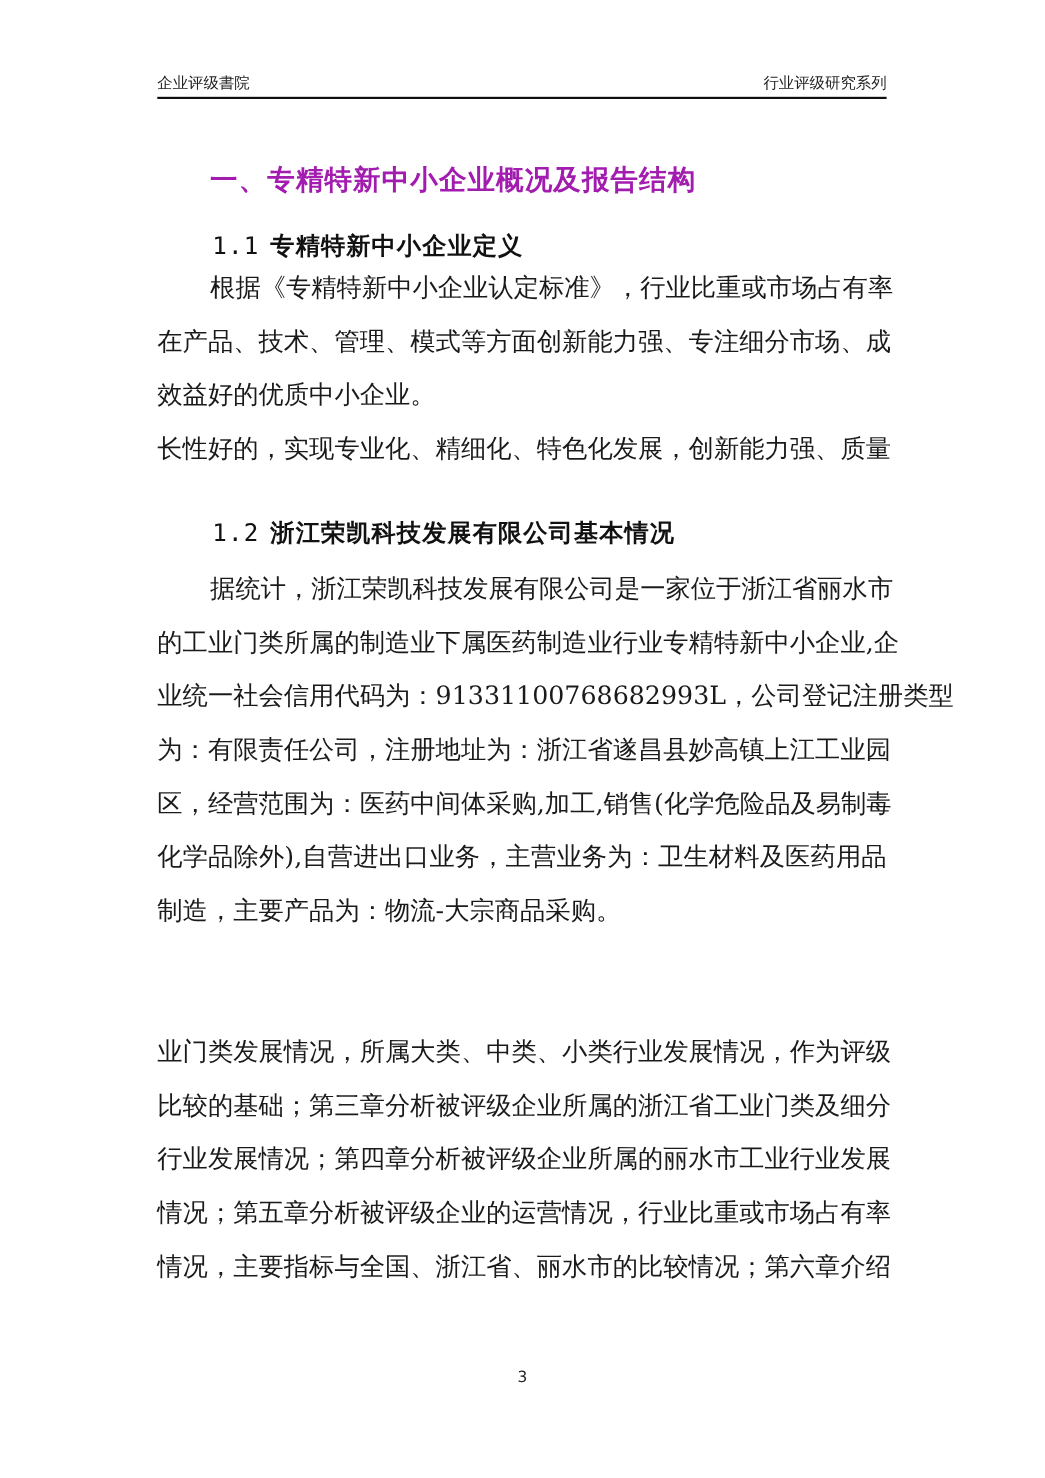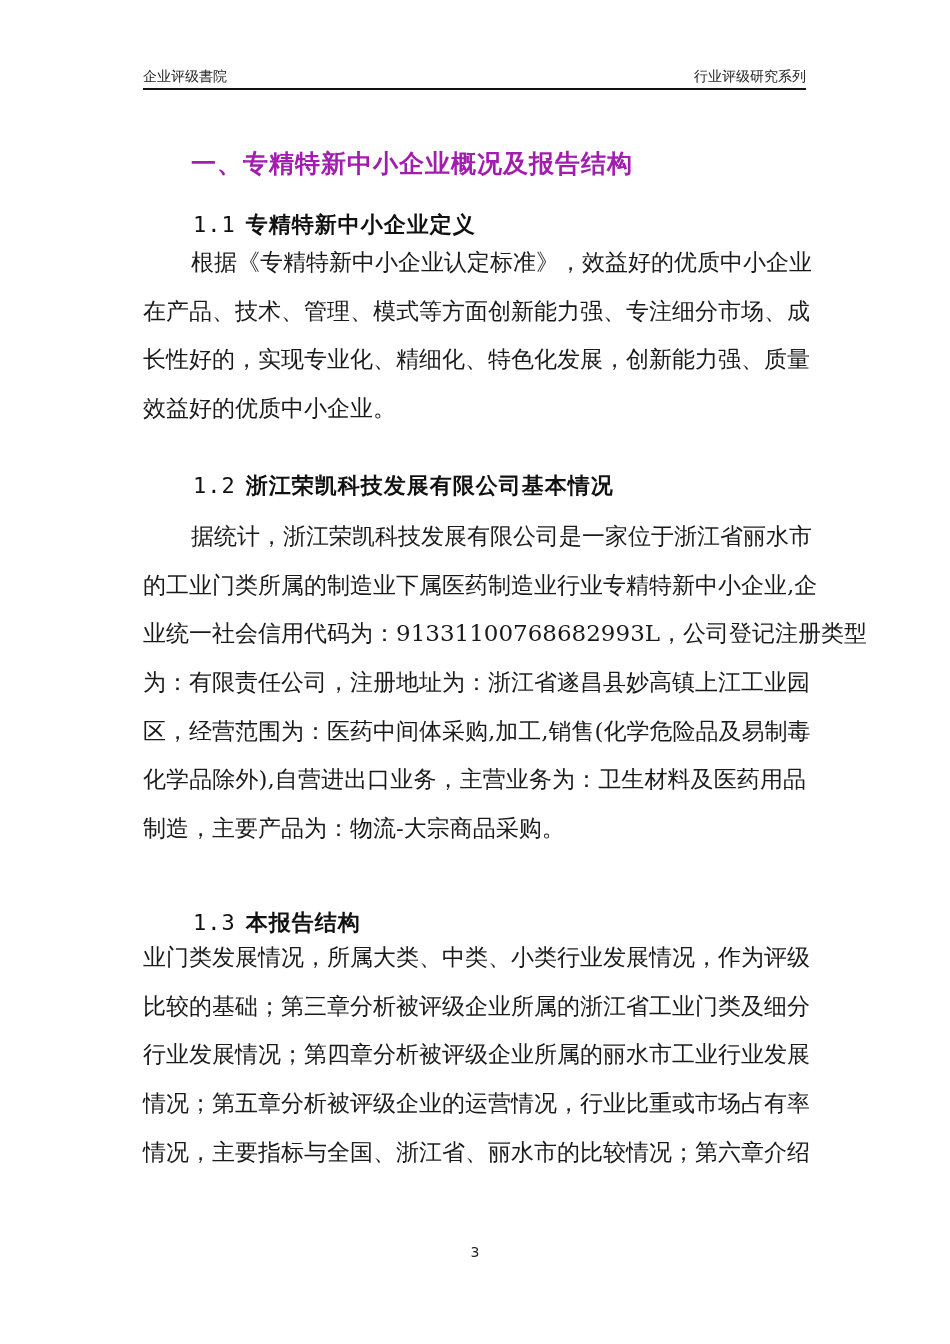--- a/index.html
+++ b/index.html
@@ -104,42 +104,39 @@
     <span class="left">企业评级書院</span>
     <span class="right">行业评级研究系列</span>
   </div>
 
   <div class="h1">一、专精特新中小企业概况及报告结构</div>
 
   <div class="h2" style="top:181px;">
     <span class="num">1.1</span><span>专精特新中小企业定义</span>
   </div>
   <div class="para" style="top:238px;">
-    <span class="line first">根据《专精特新中小企业认定标准》，效益好的优质中小企业</span>
+    <span class="line first">根据《专精特新中小企业认定标准》，行业比重或市场占有率</span>
     <span class="line">在产品、技术、管理、模式等方面创新能力强、专注细分市场、成</span>
+    <span class="line last">效益好的优质中小企业。</span>
     <span class="line">长性好的，实现专业化、精细化、特色化发展，创新能力强、质量</span>
-    <span class="line last">效益好的优质中小企业。</span>
   </div>
 
   <div class="h2" style="top:442px;">
     <span class="num">1.2</span><span>浙江荣凯科技发展有限公司基本情况</span>
   </div>
   <div class="para" style="top:512px;">
     <span class="line first">据统计，浙江荣凯科技发展有限公司是一家位于浙江省丽水市</span>
     <span class="line">的工业门类所属的制造业下属医药制造业行业专精特新中小企业,企</span>
     <span class="line">业统一社会信用代码为：91331100768682993L，公司登记注册类型</span>
     <span class="line">为：有限责任公司，注册地址为：浙江省遂昌县妙高镇上江工业园</span>
     <span class="line">区，经营范围为：医药中间体采购,加工,销售(化学危险品及易制毒</span>
     <span class="line">化学品除外),自营进出口业务，主营业务为：卫生材料及医药用品</span>
     <span class="line last">制造，主要产品为：物流-大宗商品采购。</span>
   </div>
 
-  <div class="h2" style="top:879px;">
-    <span class="num">1.3</span><span>本报告结构</span>
-  </div>
   <div class="para" style="top:933px;">
     <span class="line">业门类发展情况，所属大类、中类、小类行业发展情况，作为评级</span>
     <span class="line">比较的基础；第三章分析被评级企业所属的浙江省工业门类及细分</span>
     <span class="line">行业发展情况；第四章分析被评级企业所属的丽水市工业行业发展</span>
     <span class="line">情况；第五章分析被评级企业的运营情况，行业比重或市场占有率</span>
     <span class="line">情况，主要指标与全国、浙江省、丽水市的比较情况；第六章介绍</span>
   </div>
 
   <div class="page-number">3</div>
 </div>

